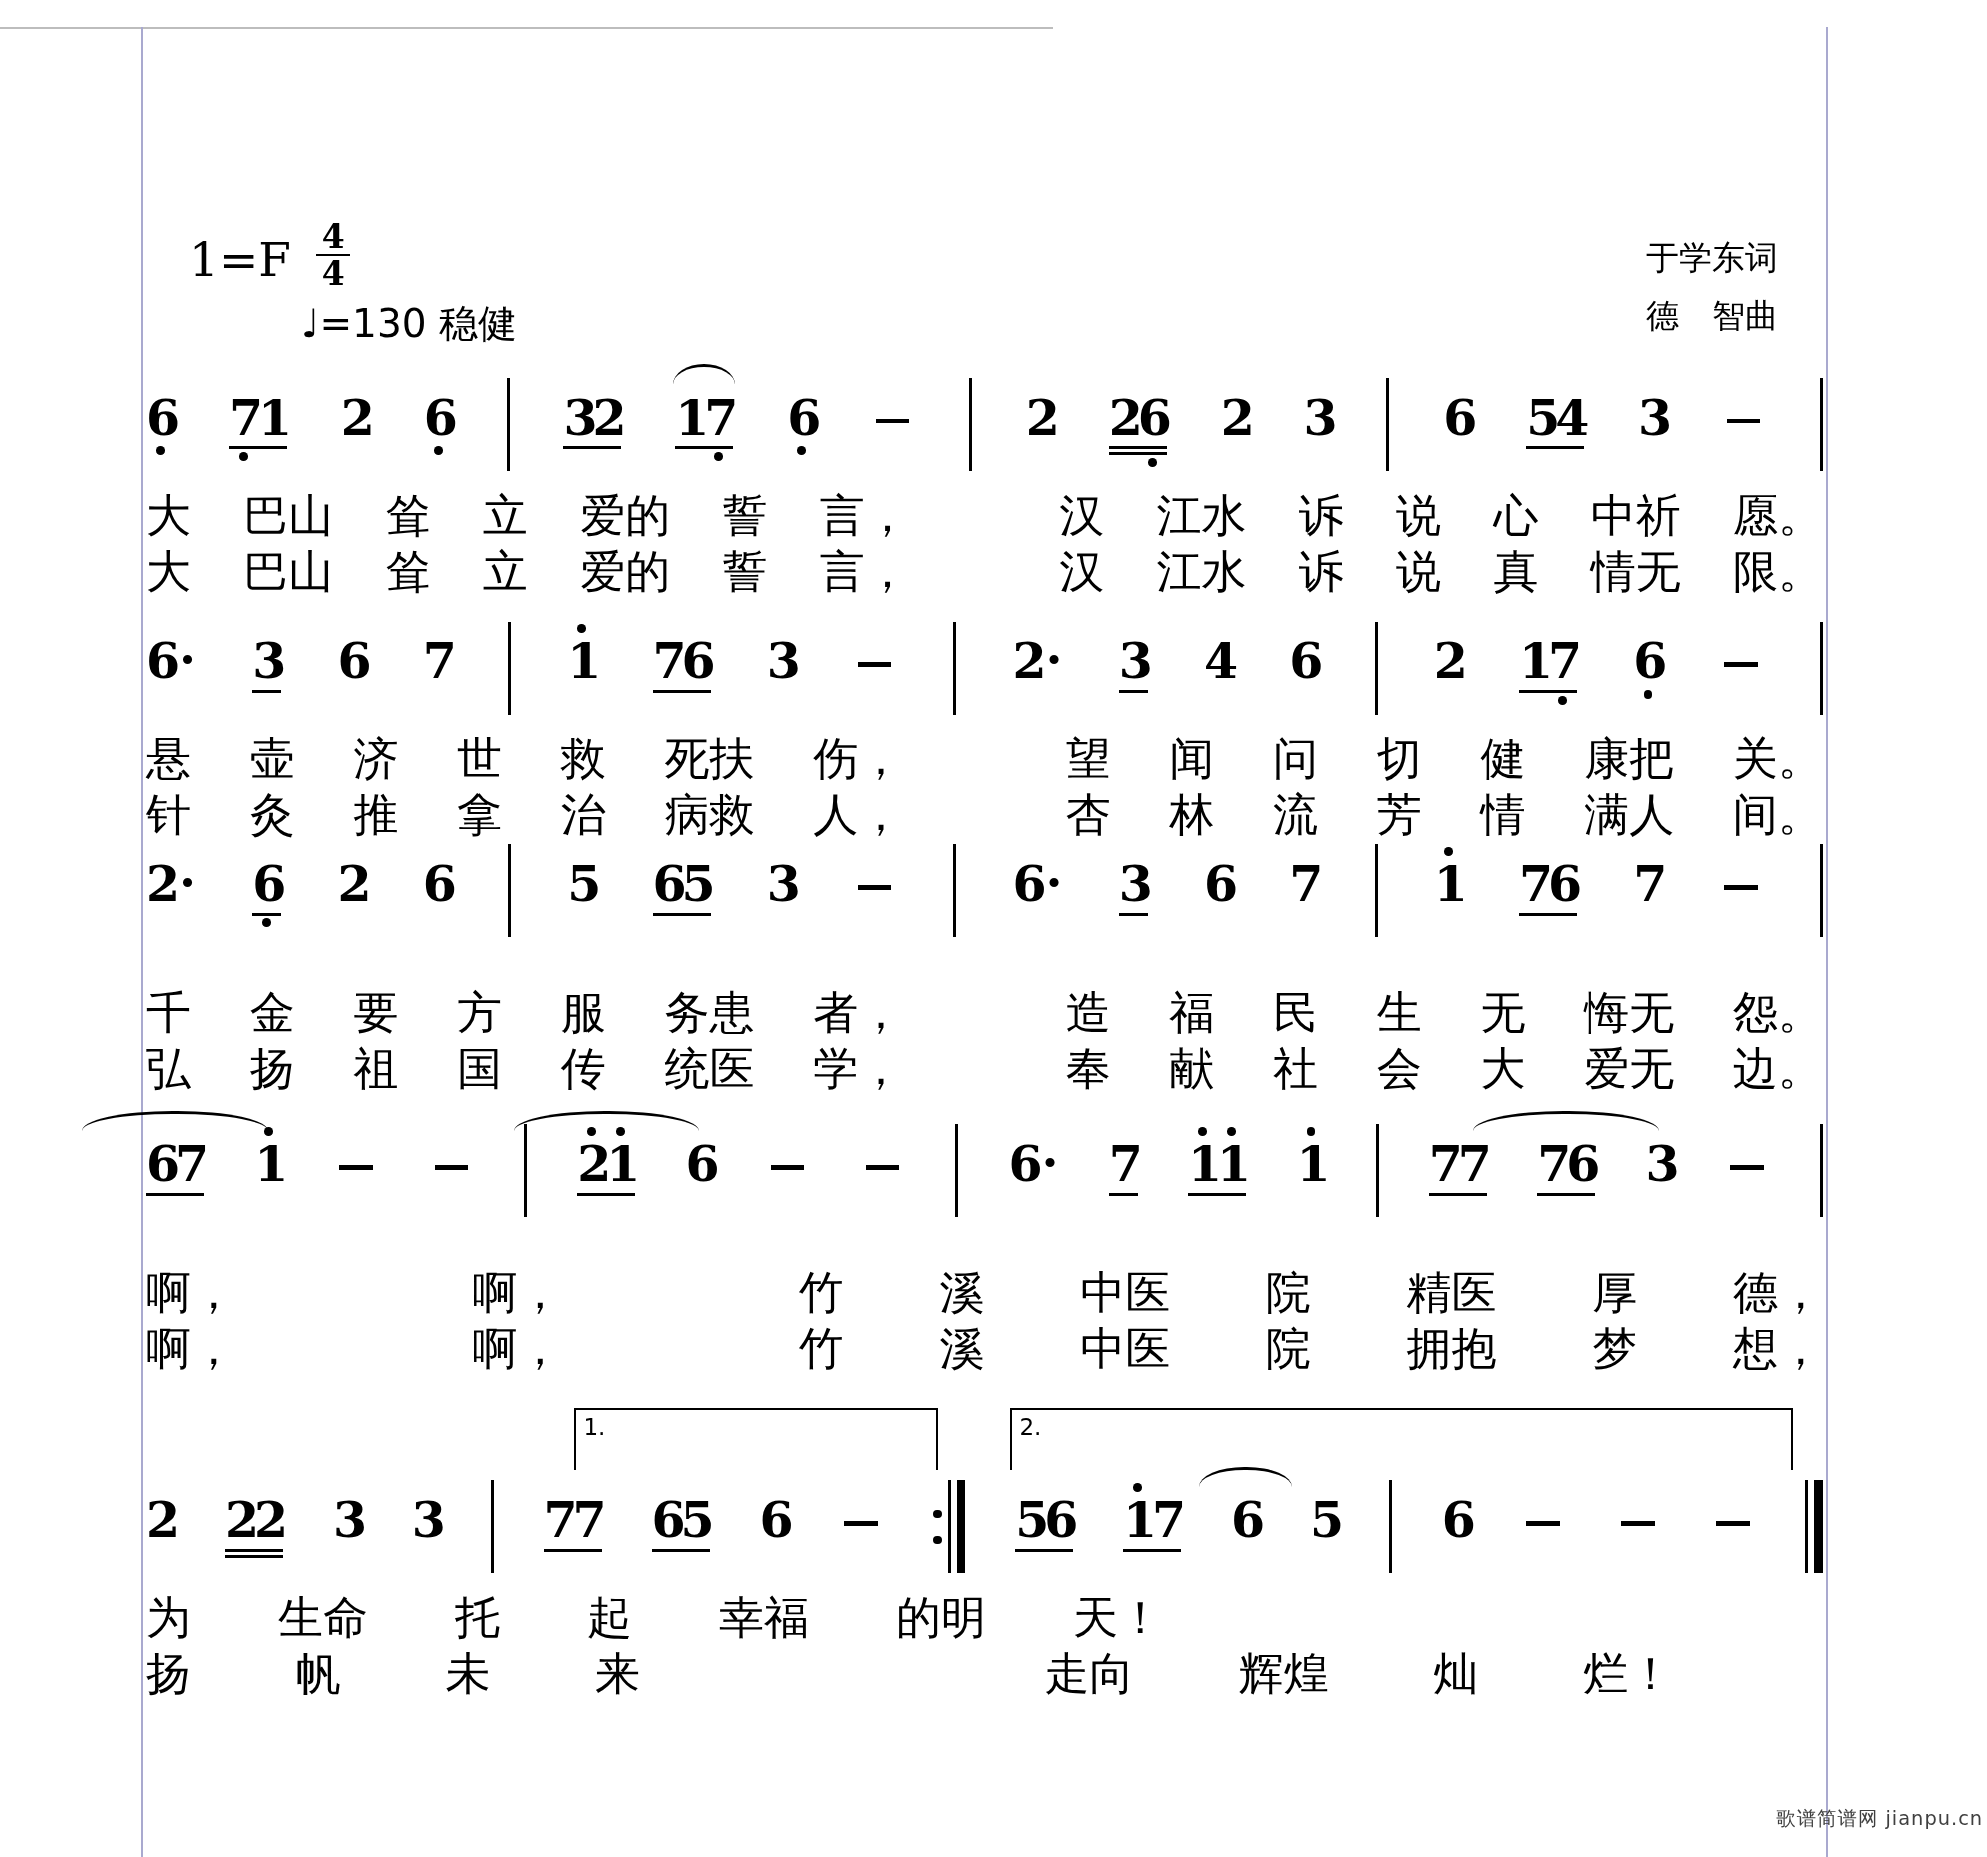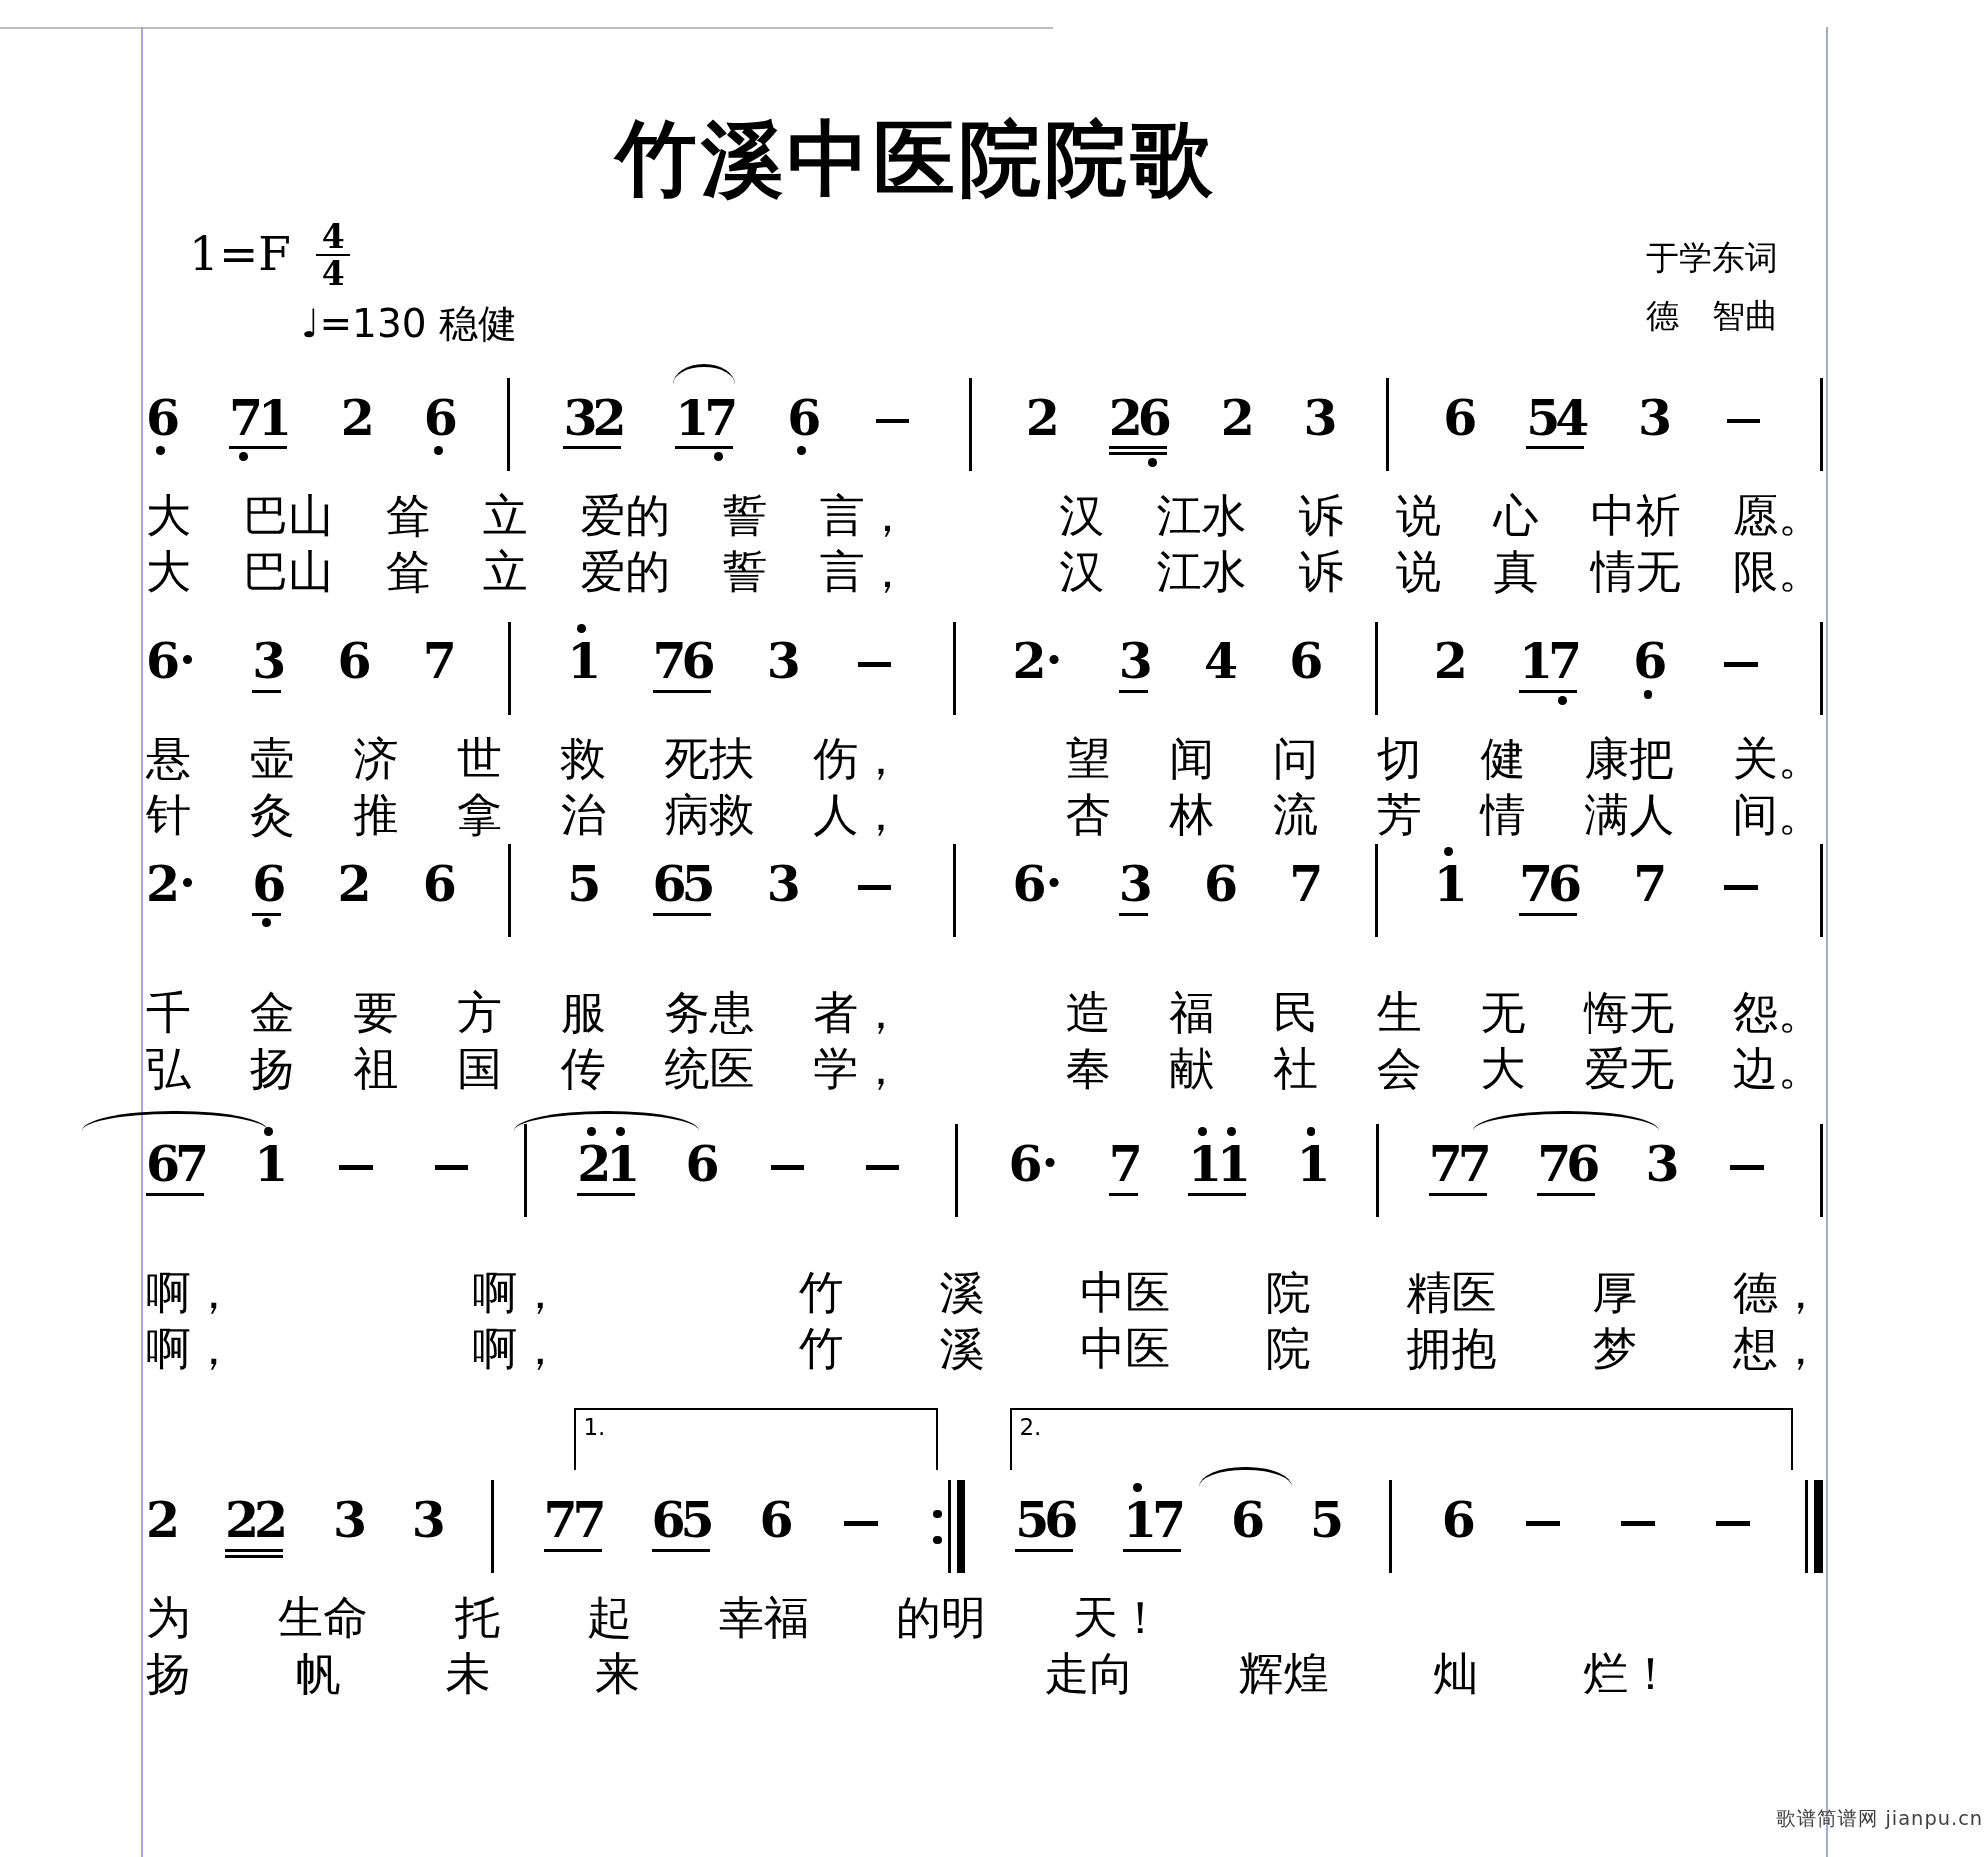--- a/index.html
+++ b/index.html
@@ -9,21 +9,21 @@
   .frame-top{position:absolute;top:27px;left:0;width:1053px;height:1.9px;background:#bdbdbd;}
   .frame-left{position:absolute;top:27px;bottom:0;left:141px;width:1.9px;background:#a9a9cf;}
   .frame-right{position:absolute;top:27px;bottom:0;left:1826px;width:1.9px;background:#a9a9cf;}
 
   .title{position:absolute;top:50px;left:0;right:155px;text-align:center;
          font-size:82px;font-weight:bold;letter-spacing:3.9px;}
 
   .meta{position:absolute;top:229px;left:189px;right:209px;display:flex;
         justify-content:space-between;align-items:flex-start;}
   .keyblock{display:flex;flex-direction:column;}
-  .keyrow{display:flex;align-items:flex-start;gap:25px;
+  .keyrow{display:flex;align-items:center;gap:25px;
           font-family:"DejaVu Serif",serif;font-size:47px;}
   .keysig{line-height:50px;}
   .timesig{display:inline-flex;flex-direction:column;align-items:center;
            font-size:33px;font-weight:bold;line-height:35px;margin-top:-9.7px;}
   .timesig .bottom{border-top:2.9px solid #000;padding:0 5.8px;}
   .timesig .top{padding:0 5.8px;}
   .temporow{font-size:39px;margin:5.8px 0 0 112px;font-family:"DejaVu Sans",sans-serif;}
   .credits{display:flex;flex-direction:column;align-items:flex-end;
            font-size:33px;line-height:58px;}
 
@@ -76,21 +76,20 @@
              letter-spacing:1px;}
 </style>
 </head>
 <body>
 
 <div class="page">
   <div class="frame-top"></div>
   <div class="frame-left"></div>
   <div class="frame-right"></div>
 
-  <h1 class="title">竹溪中医院院歌</h1>
 
   <div class="meta">
     <div class="keyblock">
       <div class="keyrow">
         <span class="keysig">1=F</span>
         <span class="timesig">
           <span class="top">4</span>
           <span class="bottom">4</span>
         </span>
       </div>

